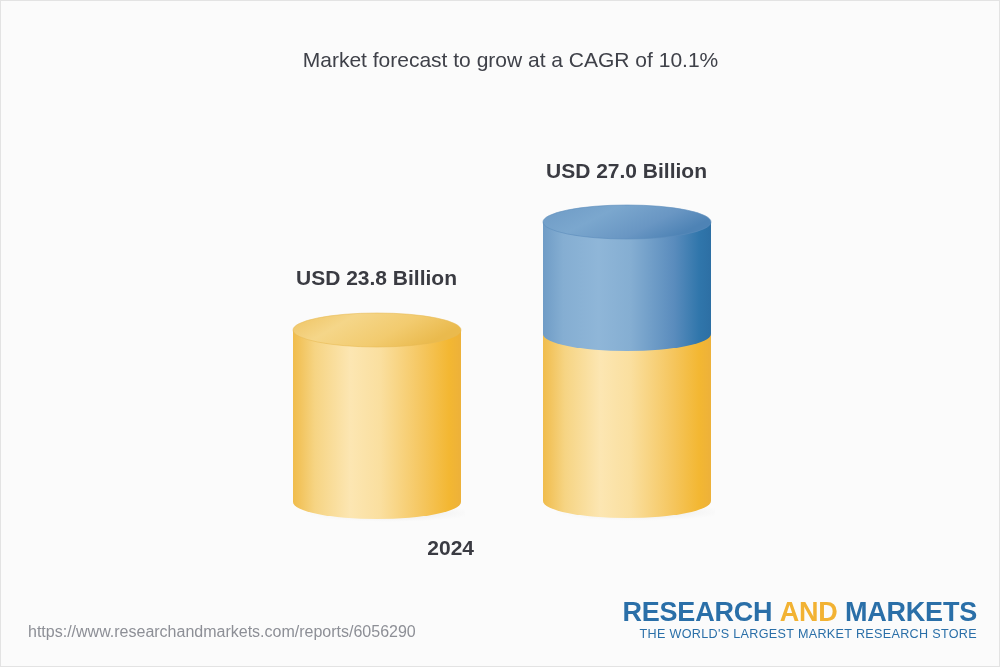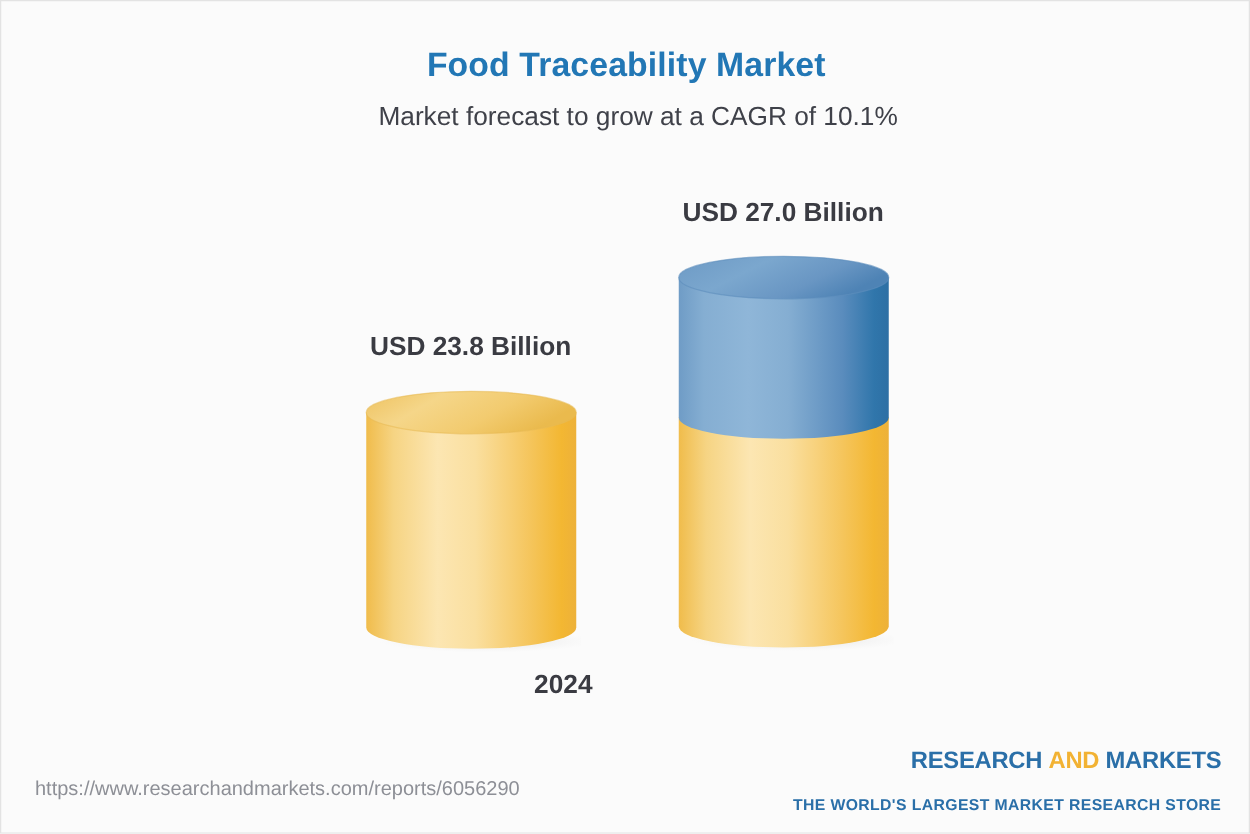--- a/index.html
+++ b/index.html
@@ -94,43 +94,42 @@
   }
 
   #logo {
     position: absolute;
     right: 22px;
     top: 598px;
     text-align: right;
     line-height: 1;
   }
   #logo-main {
-    font-size: 19px;
+    font-size: 27px;
     font-weight: bold;
     letter-spacing: -0.2px;
     white-space: nowrap;
   }
   #logo-main .w1, #logo-main .w3 { color: #2a6fa8; }
   #logo-main .w2 { color: #f2b233; }
   #logo-tag {
-    margin-top: 20px;
+    margin-top: 2px;
     font-size: 12.6px;
-    font-weight: bold;
+    font-weight: normal;
     color: #2a6fa8;
     letter-spacing: 0.32px;
     white-space: nowrap;
   }
 </style>
 </head>
 <body>
 
 <div id="page">
 
   <div id="header">
-    <div id="chart-title">Food Traceability Market</div>
     <div id="chart-subtitle">Market forecast to grow at a CAGR of 10.1%</div>
   </div>
 
   <div id="plot">
 
     <div class="bar-group" style="left:278px; top:265px; width:195px; height:305px;">
       <div class="value-label" style="top:0px;">USD 23.8 Billion</div>
 
       <div class="cylinder-wrap" style="left:10px; top:46px; width:176px; height:211px;">
         <svg class="cyl-svg" width="176" height="211" viewBox="0 0 176 211">

